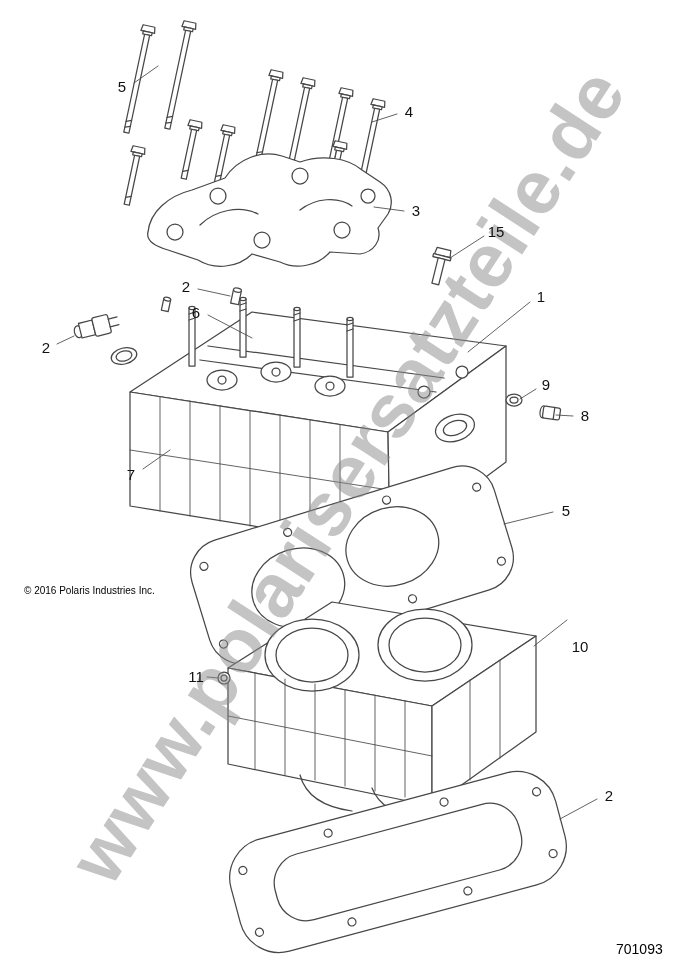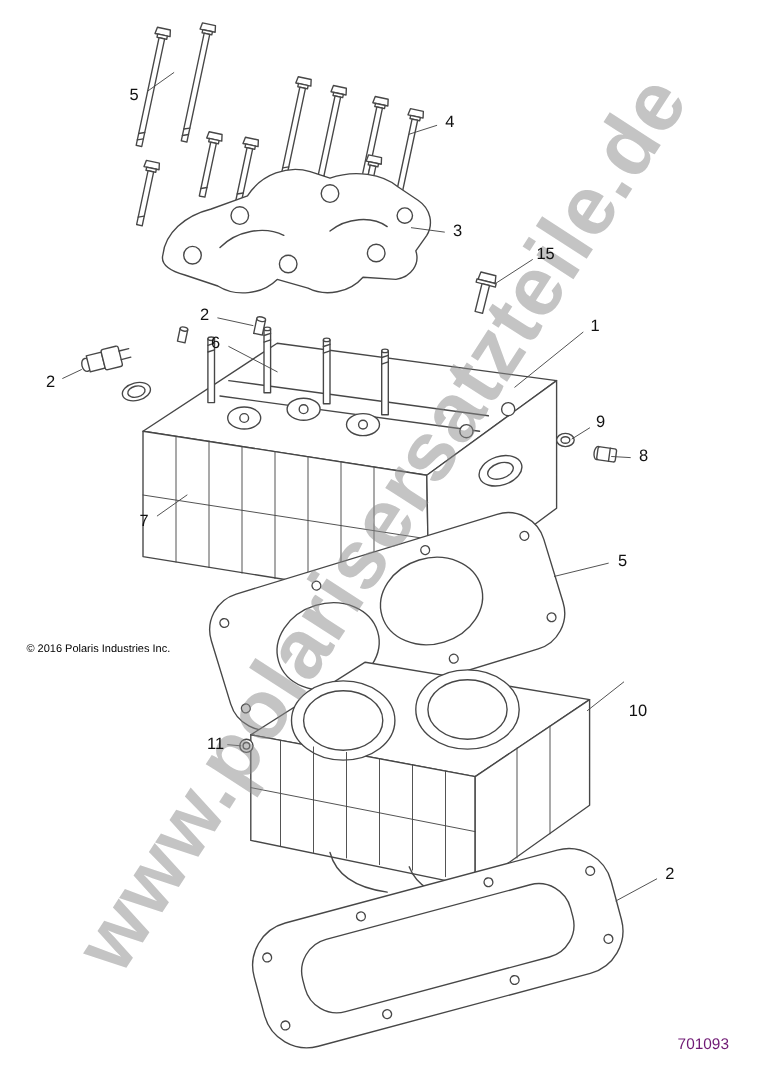--- a/index.html
+++ b/index.html
@@ -5,21 +5,21 @@
   html,body{margin:0;padding:0;background:#ffffff;}
   .page{position:relative;width:695px;height:973px;background:#fff;overflow:hidden;
         font-family:"Liberation Sans",sans-serif;}
   .page svg{position:absolute;left:0;top:0;z-index:1;}
   .watermark{position:absolute;left:-253px;top:432px;width:1200px;text-align:center;
         white-space:nowrap;transform:rotate(-57deg);font-size:76px;font-weight:bold;
         letter-spacing:1px;color:#8a8a8a;opacity:.5;z-index:2;pointer-events:none;}
   .callout{position:absolute;transform:translate(-50%,-50%);font-size:15px;color:#111;
         z-index:3;line-height:1;}
   .copyright{position:absolute;left:24px;top:537px;font-size:10px;color:#000;z-index:3;margin-top:48px;}
-  .fignum{position:absolute;left:616px;top:941px;font-size:14px;color:#701a75;z-index:3;}
+  .fignum{position:absolute;left:616px;top:941px;font-size:14px;color:#000000;z-index:3;}
   .ln{stroke:#474747;stroke-width:1.25;fill:none;stroke-linecap:round;stroke-linejoin:round;}
   .thin{stroke-width:.85;}
   .face{fill:#ffffff;}
 </style>
 </head>
 <body>
 
 <div class="page">
 
   <svg width="695" height="973" viewBox="0 0 695 973">

